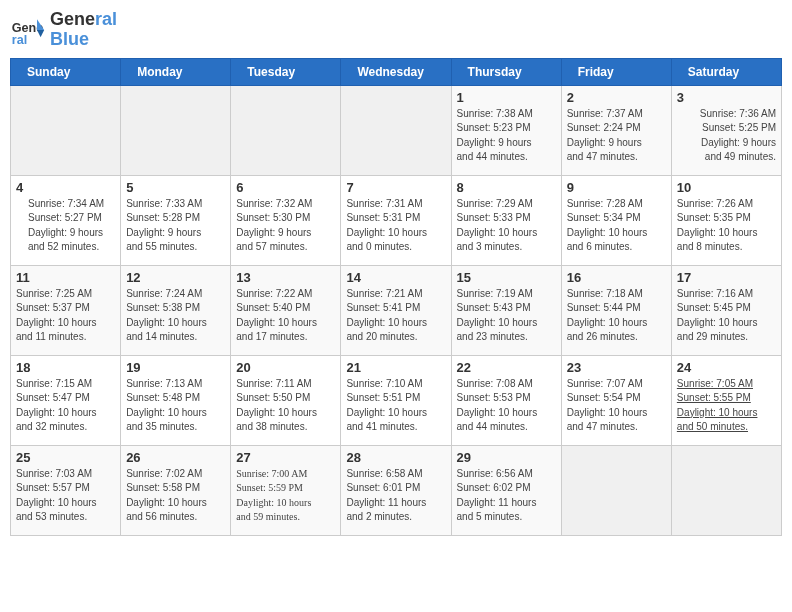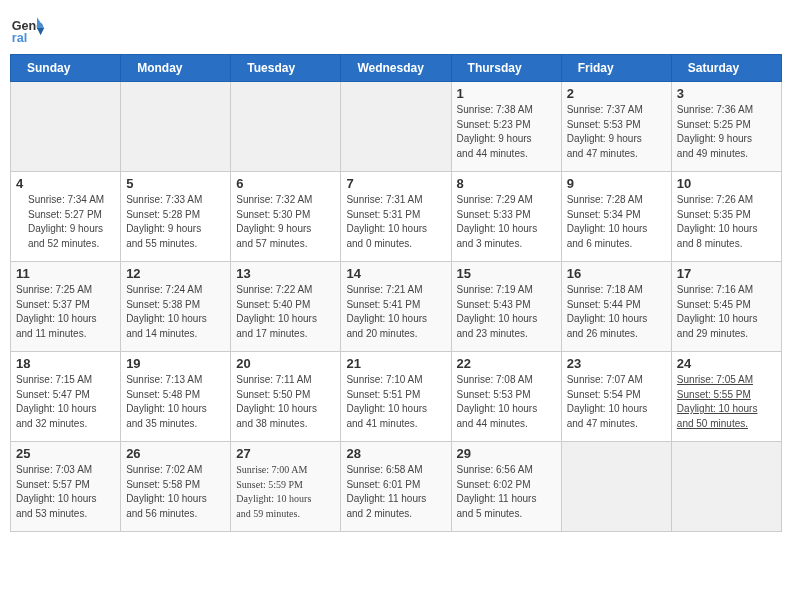--- a/index.html
+++ b/index.html
@@ -93,20 +93,23 @@
 <body>
 
 <div class="header">
   <div class="logo">
     <svg class="logo-icon" viewBox="0 0 40 40">
       <text x="2" y="22" font-size="14" font-weight="bold" fill="#333">Gene</text>
       <text x="2" y="36" font-size="14" font-weight="bold" fill="#4a90d9">ral</text>
       <polygon points="30,8 38,20 30,20" fill="#4a90d9"></polygon>
       <polygon points="30,20 38,20 34,28" fill="#2060a0"></polygon>
     </svg>
+    <div>
+      <div class="logo-text">Gene<span style="color:#4a90d9">ral</span><br><span style="color:#4a90d9">Blue</span></div>
+    </div>
   </div>
   <div class="title-block">
     <div class="month-title"></div>
     <div class="subtitle"></div>
   </div>
 </div>
 
 <table class="calendar">
   <thead>
     <tr>
@@ -128,27 +131,27 @@
         <td>
           <span class="day-num">1</span>
           <div class="day-info" style="white-space: pre-line;">Sunrise: 7:38 AM
 Sunset: 5:23 PM
 Daylight: 9 hours
 and 44 minutes.</div>
         </td>
         <td>
           <span class="day-num">2</span>
           <div class="day-info" style="white-space: pre-line;">Sunrise: 7:37 AM
-Sunset: 5:53 PM
+Sunset: 2:24 PM
 Daylight: 9 hours
 and 47 minutes.</div>
         </td>
         <td>
           <span class="day-num">3</span>
-          <div class="day-info" style="white-space: pre-line;">Sunrise: 7:36 AM
+          <div class="day-info" style="white-space: pre-line; text-align: right;">Sunrise: 7:36 AM
 Sunset: 5:25 PM
 Daylight: 9 hours
 and 49 minutes.</div>
         </td>
       </tr>
       <tr>
         <td>
           <span class="day-num">4</span>
           <div class="day-info" style="white-space: pre-line; margin-left: 12px;">Sunrise: 7:34 AM
 Sunset: 5:27 PM

